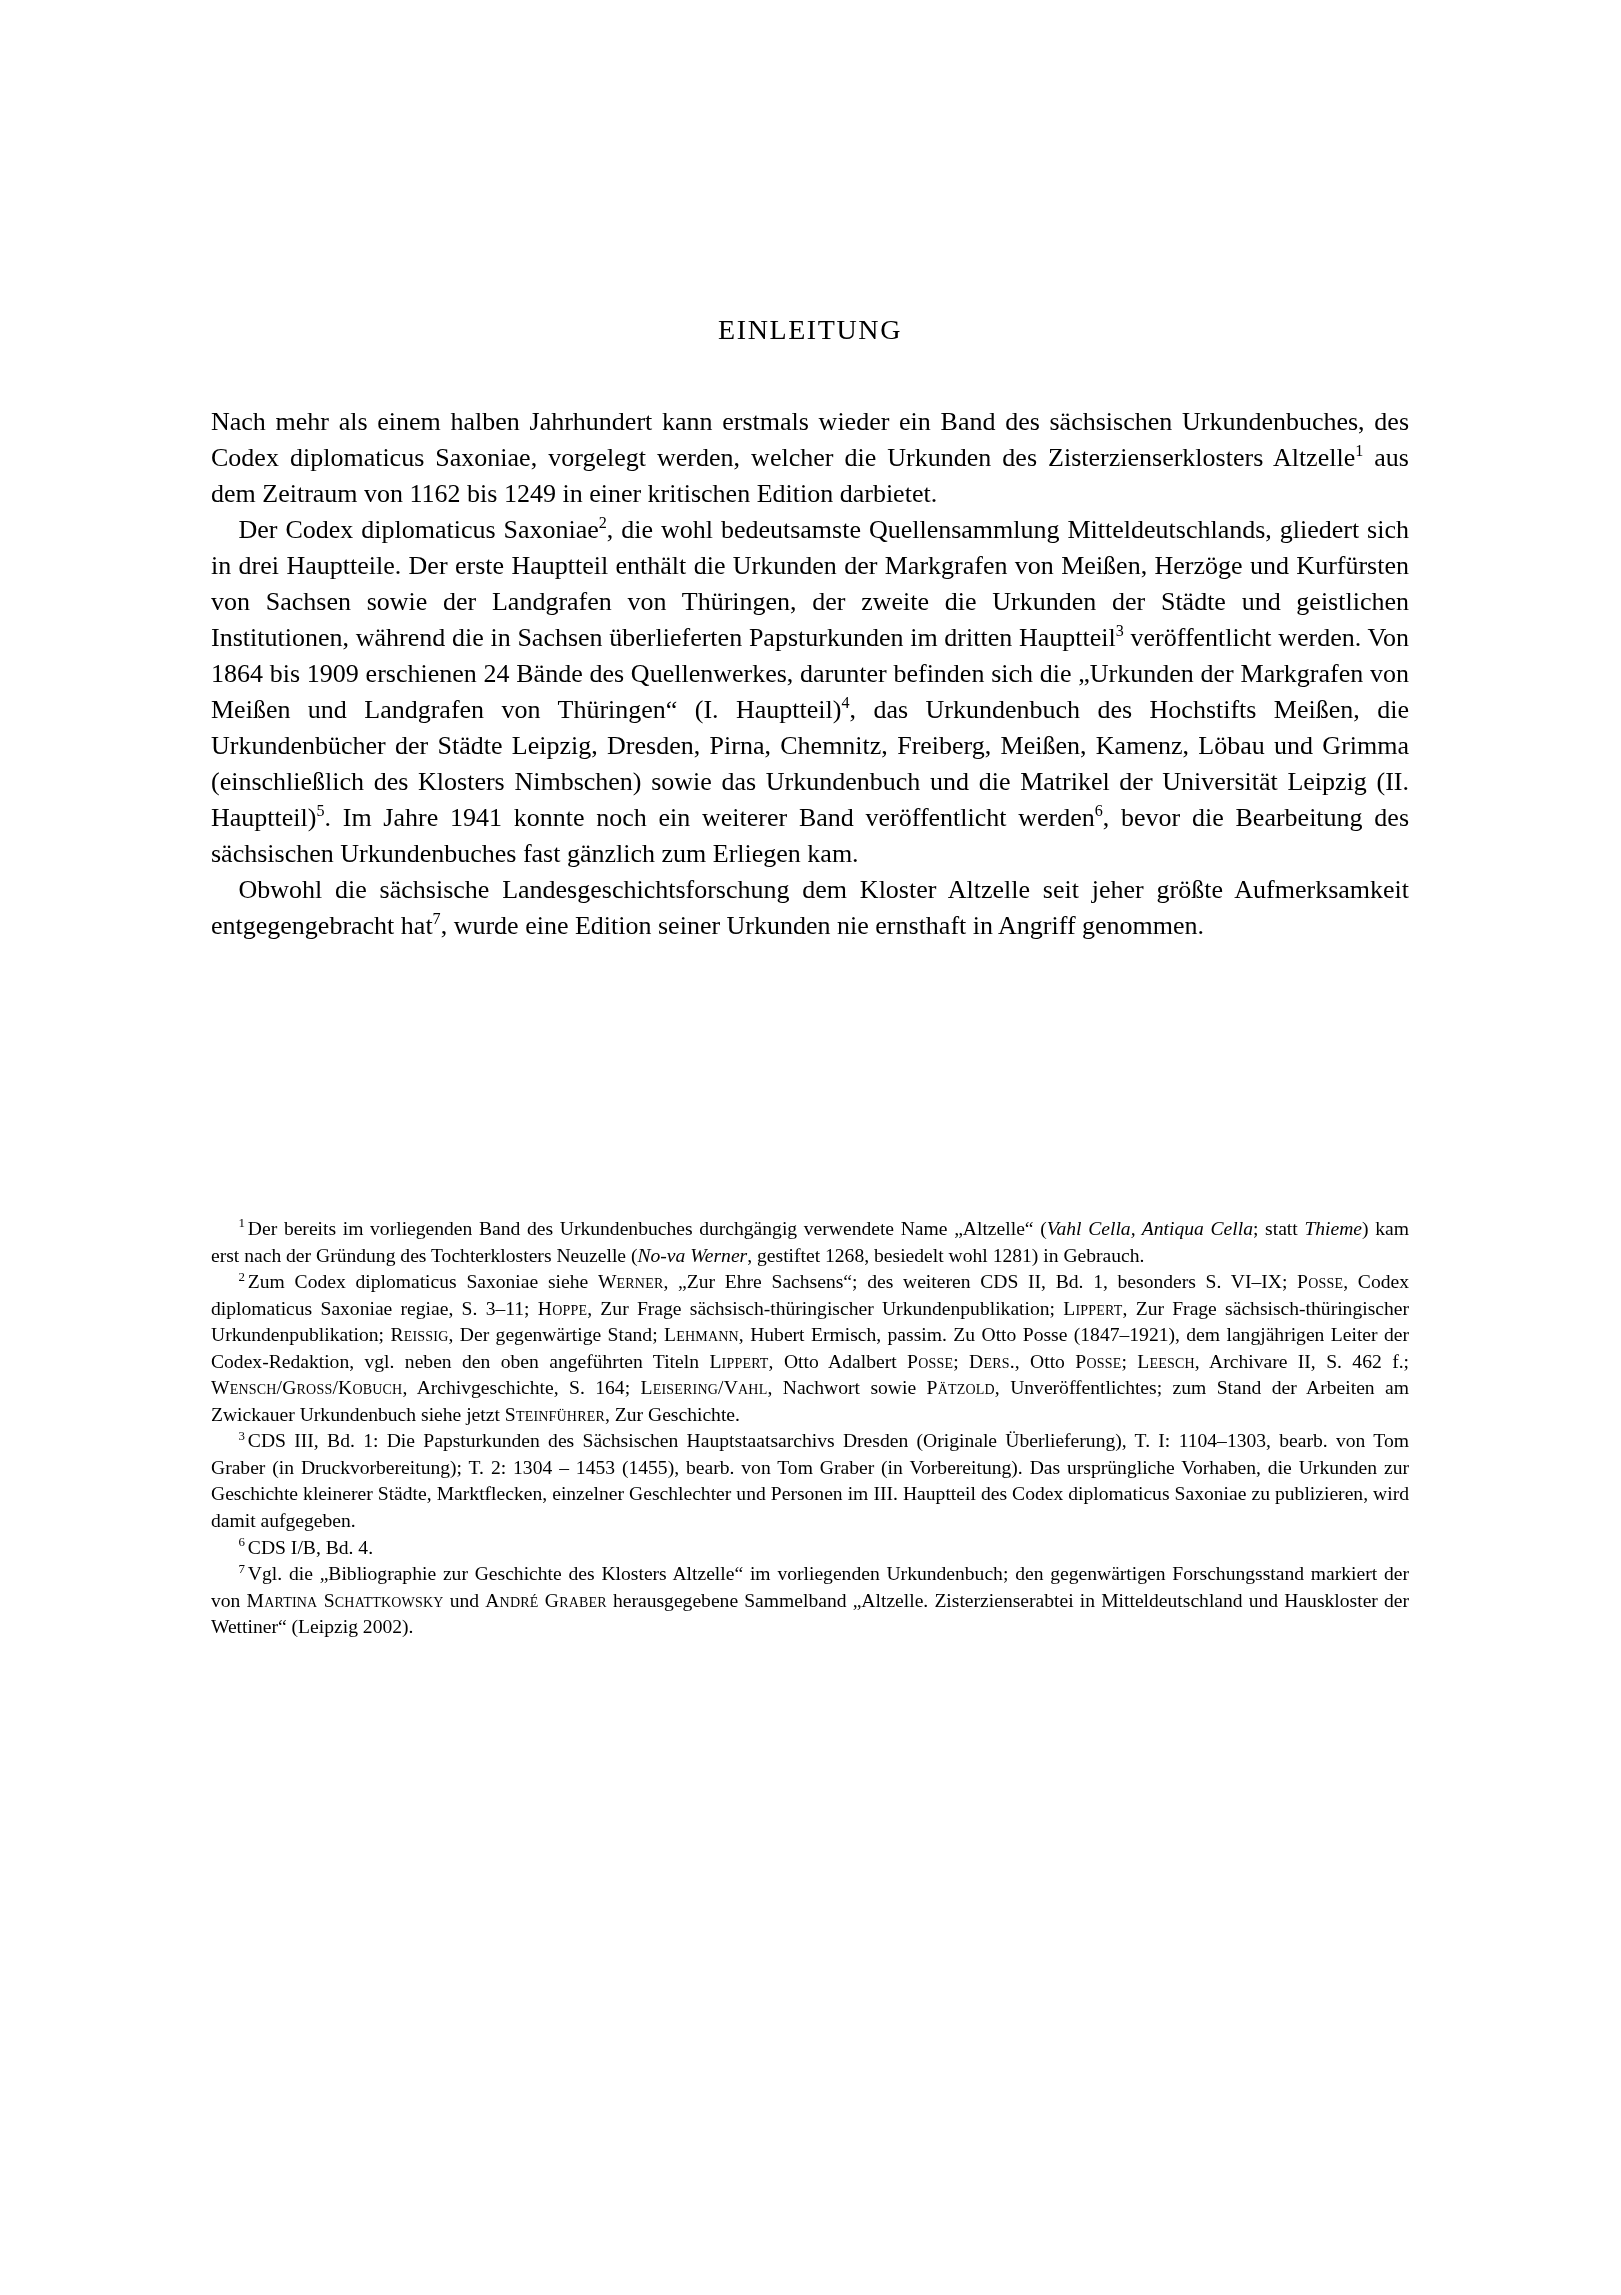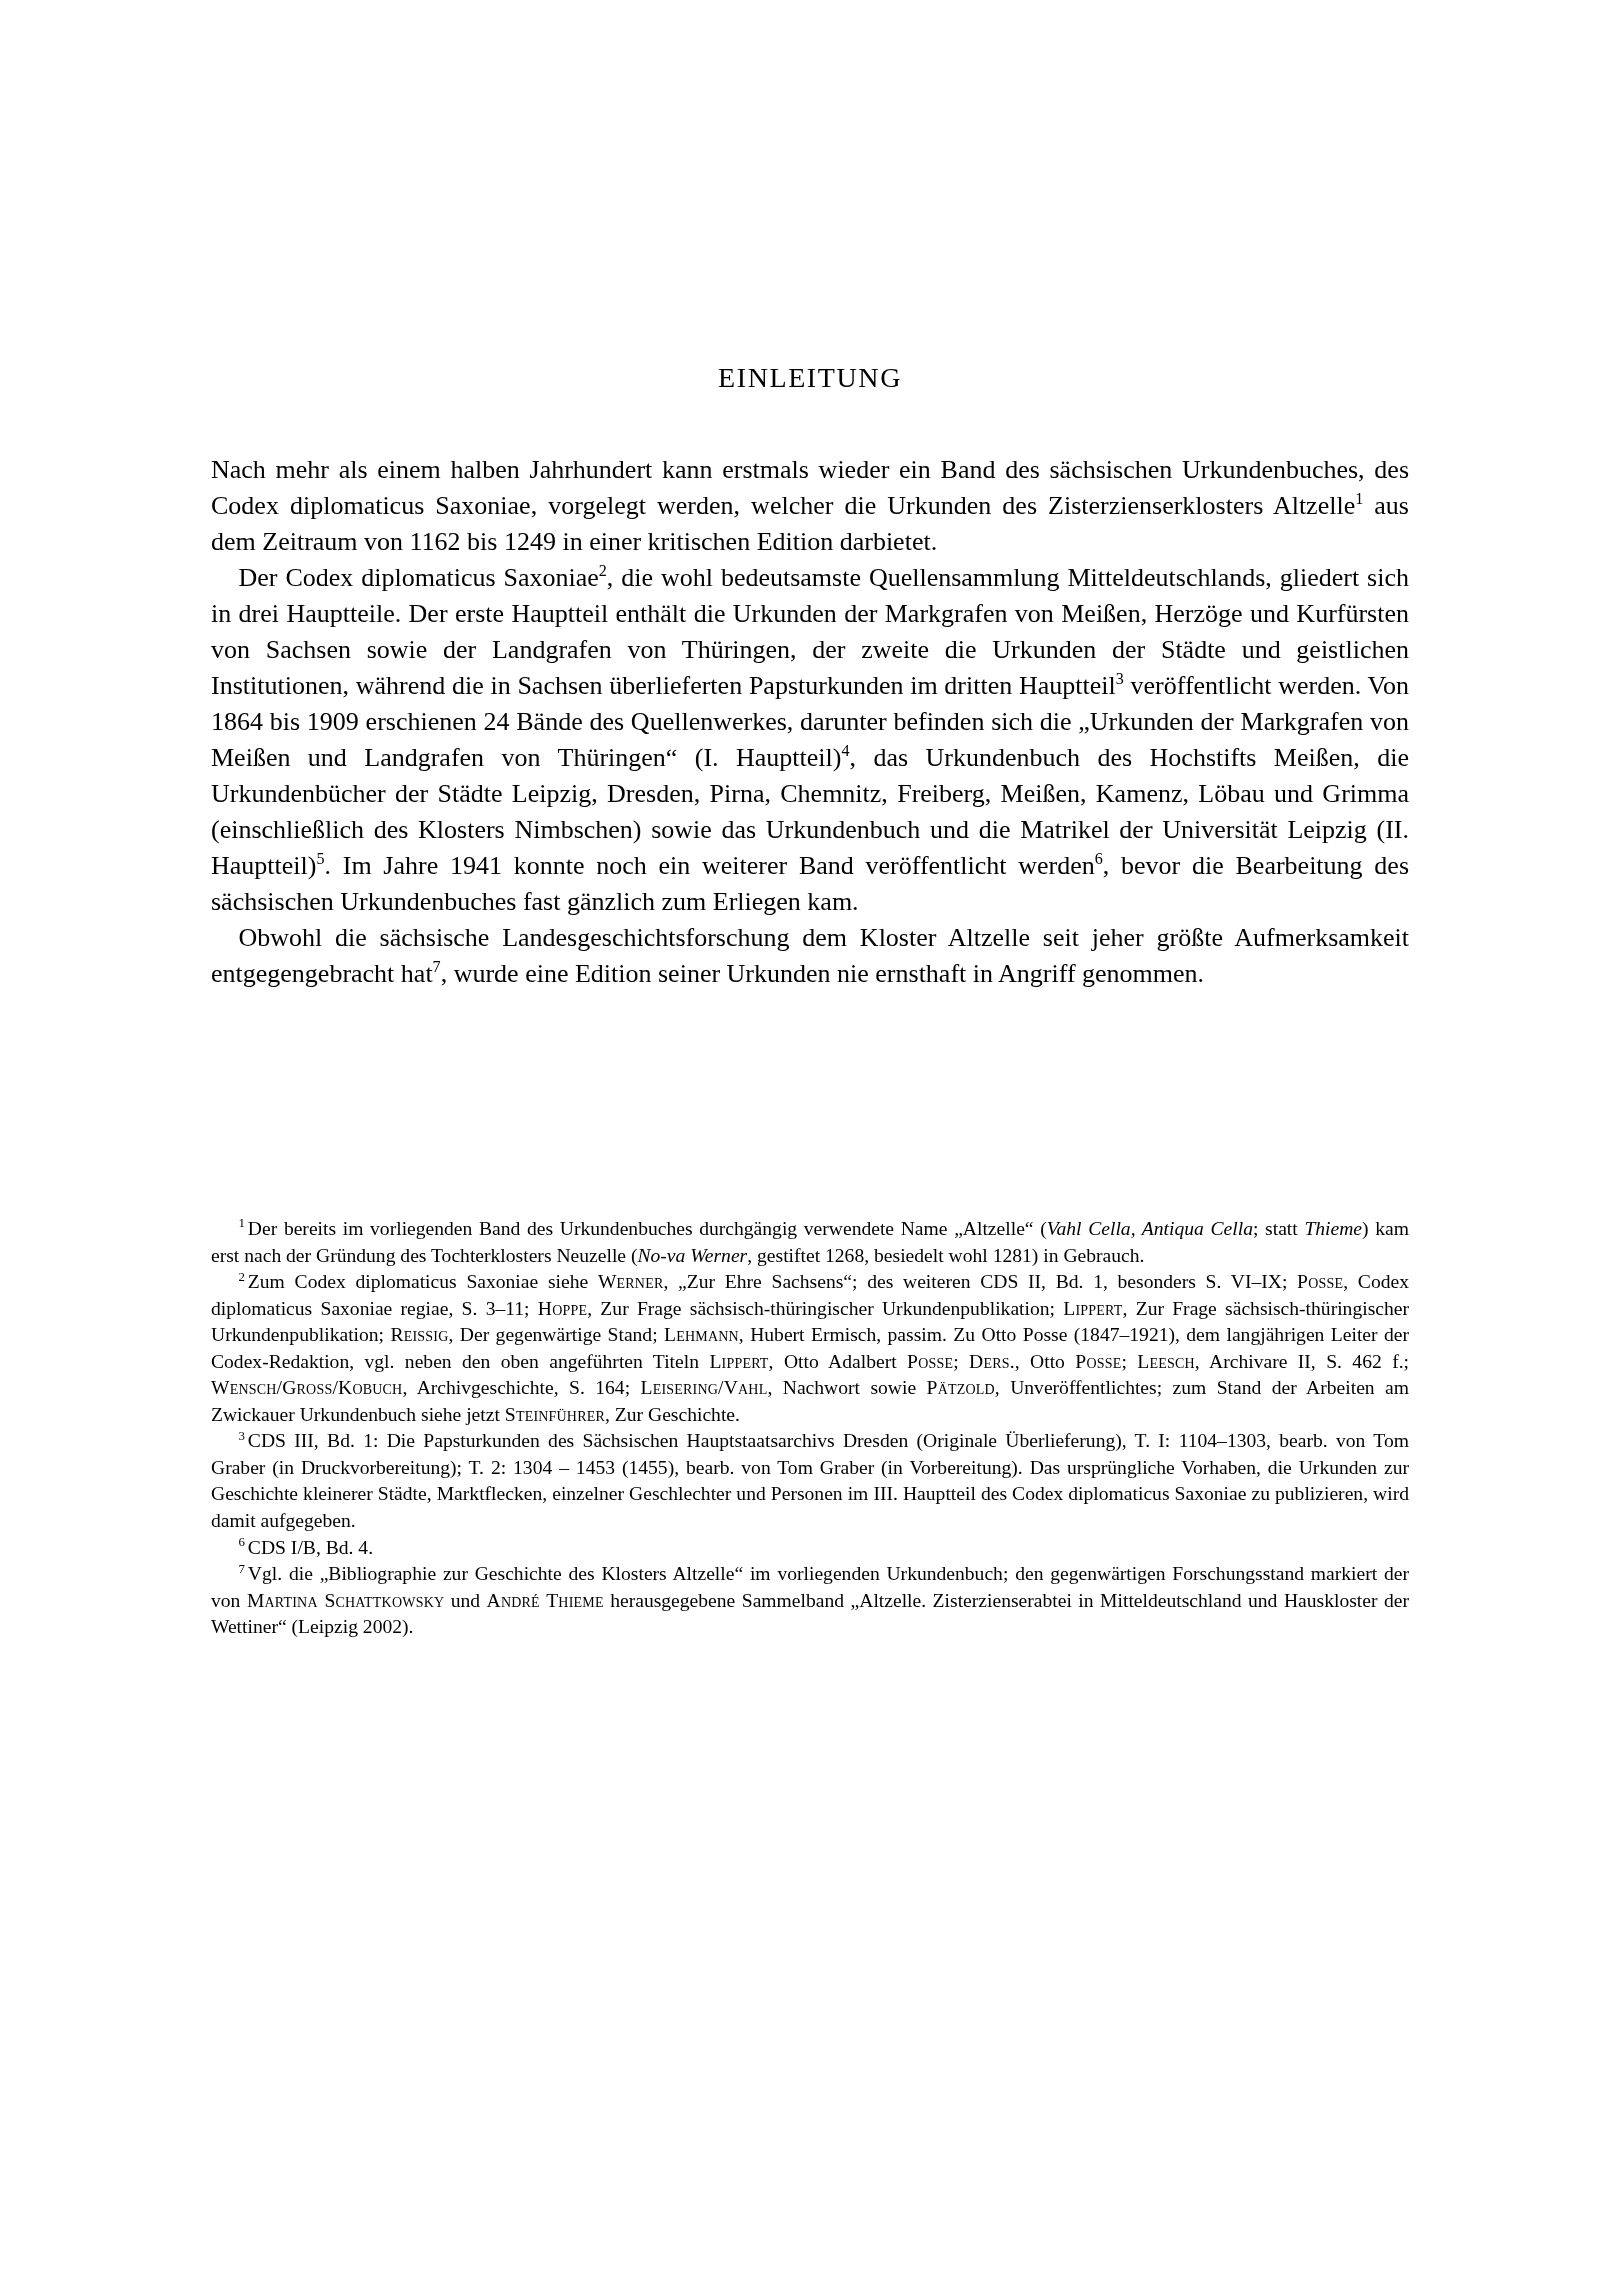--- a/index.html
+++ b/index.html
@@ -18,21 +18,20 @@
     color: #000000;
     box-sizing: border-box;
   }
 
   
   .content {
     position: absolute;
     left: 211px;
     top: 314px;
     width: 1198px;
-    margin-top: 48px;
   }
 
   .page-title {
     text-align: center;
     font-size: 28px;
     letter-spacing: 1.6px;
     font-weight: 400;
     margin: 0 0 58px 0;
     line-height: 1.15;
   }
@@ -114,18 +113,18 @@
     <p><sup class="fnmark">1</sup>Der bereits im vorliegenden Band des Urkundenbuches durchgängig verwendete Name „Altzelle“ (<span class="it">Vahl Cella, Antiqua Cella</span>; statt <span class="it">Thieme</span>) kam erst nach der Gründung des Tochterklosters Neuzelle (<span class="it">No-va Werner</span>, gestiftet 1268, besiedelt wohl 1281) in Gebrauch.</p>
 
     <p><sup class="fnmark">2</sup>Zum Codex diplomaticus Saxoniae siehe <span class="sc">Werner</span>, „Zur Ehre Sachsens“; des weiteren CDS II, Bd. 1, besonders S. VI–IX; <span class="sc">Posse</span>, Codex diplomaticus Saxoniae regiae, S. 3–11; <span class="sc">Hoppe</span>, Zur Frage sächsisch-thüringischer Urkundenpublikation; <span class="sc">Lippert</span>, Zur Frage sächsisch-thüringischer Urkundenpublikation; <span class="sc">Reissig</span>, Der gegenwärtige Stand; <span class="sc">Lehmann</span>, Hubert Ermisch, passim. Zu Otto Posse (1847–1921), dem langjährigen Leiter der Codex-Redaktion, vgl. neben den oben angeführten Titeln <span class="sc">Lippert</span>, Otto Adalbert <span class="sc">Posse</span>; <span class="sc">Ders.</span>, Otto <span class="sc">Posse</span>; <span class="sc">Leesch</span>, Archivare II, S. 462 f.; <span class="sc">Wensch/Gross/Kobuch</span>, Archivgeschichte, S. 164; <span class="sc">Leisering/Vahl</span>, Nachwort sowie <span class="sc">Pätzold</span>, Unveröffentlichtes; zum Stand der Arbeiten am Zwickauer Urkundenbuch siehe jetzt <span class="sc">Steinführer</span>, Zur Geschichte.</p>
 
     <p><sup class="fnmark">3</sup>CDS III, Bd. 1: Die Papsturkunden des Sächsischen Hauptstaatsarchivs Dresden (Originale Überlieferung), T. I: 1104–1303, bearb. von Tom Graber (in Druckvorbereitung); T. 2: 1304 – 1453 (1455), bearb. von Tom Graber (in Vorbereitung). Das ursprüngliche Vorhaben, die Urkunden zur Geschichte kleinerer Städte, Marktflecken, einzelner Geschlechter und Personen im III. Hauptteil des Codex diplomaticus Saxoniae zu publizieren, wird damit aufgegeben.</p>
 
 
 
     <p><sup class="fnmark">6</sup>CDS I/B, Bd. 4.</p>
 
-    <p><sup class="fnmark">7</sup>Vgl. die „Bibliographie zur Geschichte des Klosters Altzelle“ im vorliegenden Urkundenbuch; den gegenwärtigen Forschungsstand markiert der von <span class="sc">Martina Schattkowsky</span> und <span class="sc">André Thieme</span> herausgegebene Sammelband „Altzelle. Zisterzienserabtei in Mitteldeutschland und Hauskloster der Wettiner“ (Leipzig 2002).</p>
+    <p><sup class="fnmark">7</sup>Vgl. die „Bibliographie zur Geschichte des Klosters Altzelle“ im vorliegenden Urkundenbuch; den gegenwärtigen Forschungsstand markiert der von <span class="sc">Martina Schattkowsky</span> und <span class="sc">André Graber</span> herausgegebene Sammelband „Altzelle. Zisterzienserabtei in Mitteldeutschland und Hauskloster der Wettiner“ (Leipzig 2002).</p>
 
   </div>
 
 </div>
 
 
 </body></html>

